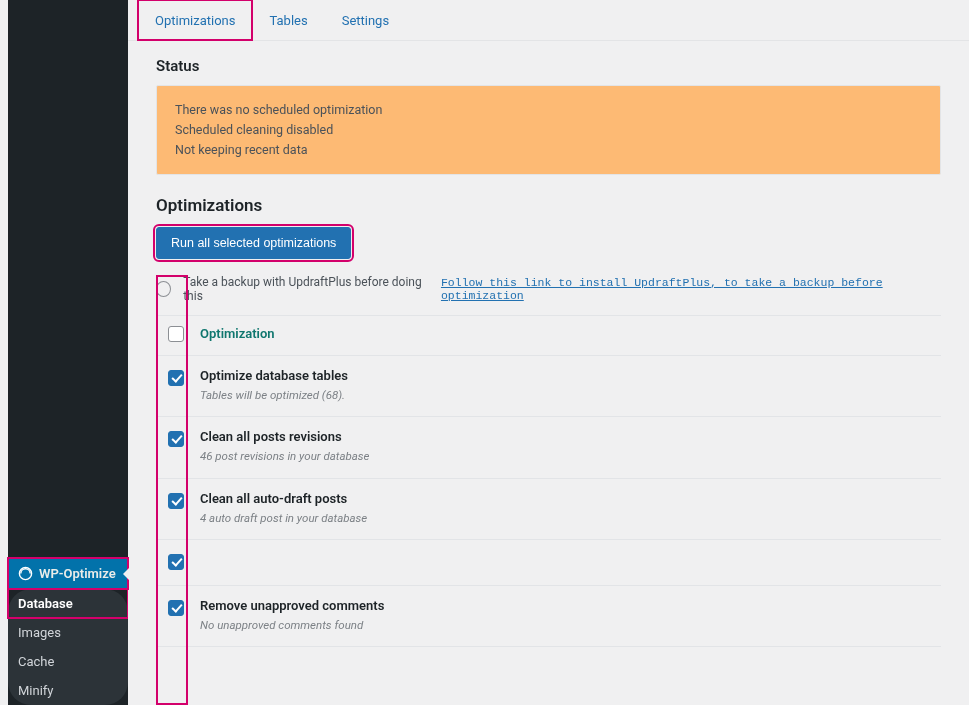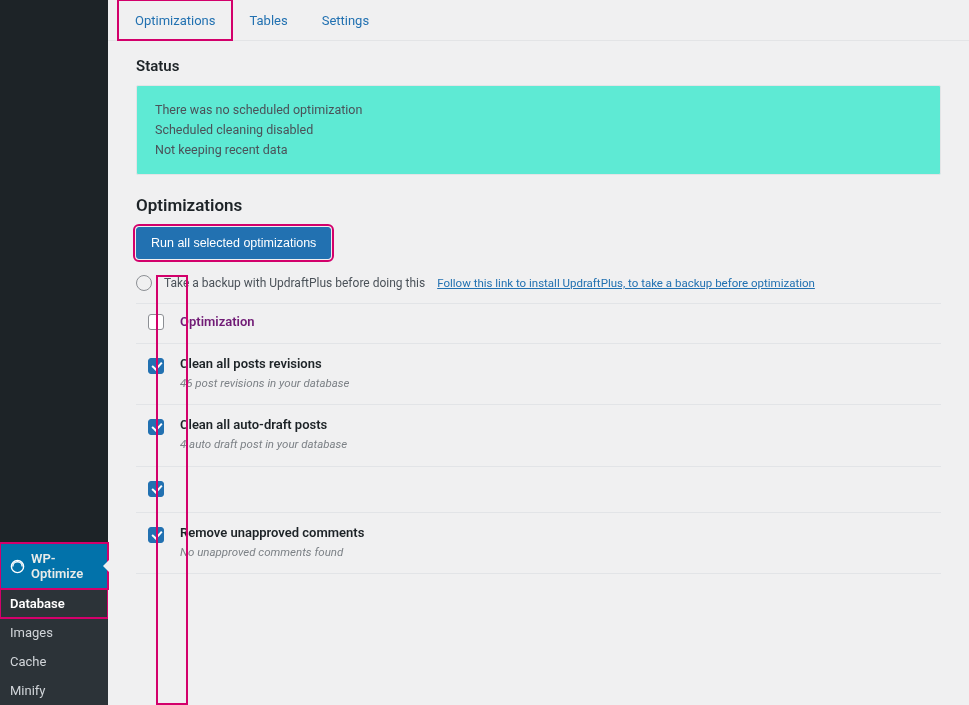--- a/index.html
+++ b/index.html
@@ -1,50 +1,50 @@
 <!DOCTYPE html>
 <html><head>
 <meta charset="utf-8">
 <style>
   * { box-sizing: border-box; margin: 0; padding: 0; }
   body { font-family: -apple-system,BlinkMacSystemFont,"Segoe UI",Roboto,Helvetica,Arial,sans-serif; font-size:13px; background:#f0f0f1; color:#1d2327; width:969px; height:705px; overflow:hidden; }
   .app { display:flex; height:100%; }
 
   
-  .wp-sidebar { width:108px; background:#1d2327; color:#fff; display:flex; flex-direction:column; justify-content:flex-end; }
+  .wp-sidebar { width:120px; background:#1d2327; color:#fff; display:flex; flex-direction:column; justify-content:flex-end;margin-left:8px; }
   .wp-sidebar .nav-item { display:flex; align-items:center; gap:6px; padding:8px 10px; font-size:13px; cursor:pointer; color:#eaece9; }
   .wp-sidebar .nav-item.top { background:#0272aa; position:relative; font-weight:600; }
   .wp-sidebar .nav-item.top .ptr { position:absolute; right:-1px; top:50%; transform:translateY(-50%); width:0; height:0; border-top:6px solid transparent; border-bottom:6px solid transparent; border-right:6px solid #f0f0f1; }
-  .wp-sidebar .submenu { background:#2c3338; }
+  .wp-sidebar .submenu { background:#2c3338;border-radius:23px; }
   .wp-sidebar .submenu .nav-item { padding:7px 10px; font-size:13px; color:#d1d5d9; font-weight:400; }
   .wp-sidebar .submenu .nav-item.active { color:#fff; font-weight:600; }
 
   
   .main { flex:1; background:#f0f0f1; overflow:auto; }
   .tab-bar { display:flex; border-bottom:1px solid #e3e4e6; padding-left:10px; }
   .tab-bar .tab { padding:12px 16px; color:#2271b1; font-size:13px; cursor:pointer; border:1px solid transparent; border-bottom:none; }
   .tab-bar .tab.active { border-color:#e3e4e6; background:#f0f0f1; border-top:1px solid #e3e4e6; }
   .tab-bar .tab.boxed { outline:2px solid #d3006b; outline-offset:-1px; }
 
   h2.section-title { font-size:15px; font-weight:600; margin:16px 0 10px 28px; color:#1d2327; }
   .heading-bar { font-size:17px; font-weight:600; margin:18px 0 12px 0; }
 
-  .status-box { background:#5eead4; border-radius:2px; border:1px solid #e3e4e6; padding:14px 18px; margin:0 28px 20px 28px; color:#4b5259; font-size:12.5px; line-height:1.6; }
+  .status-box { background:#fdba74; border-radius:2px; border:1px solid #e3e4e6; padding:14px 18px; margin:0 28px 20px 28px; color:#4b5259; font-size:12.5px; line-height:1.6; }
 
   .run-row { display:flex; align-items:center; gap:16px; margin:0 28px 12px 28px; flex-wrap:wrap; }
   .btn-primary { background:#2271b1; color:#fff; border:1px solid #2271b1; border-radius:3px; padding:8px 14px; font-size:12.5px; cursor:pointer; }
   .btn-hl { outline:2px solid #d3006b; outline-offset:1px; }
   .backup-wrap { display:flex; align-items:center; gap:12px; font-size:12px; color:#4b5259; }
-  .backup-wrap a { color:#2271b1; text-decoration:underline; font-size:11.5px; }
+  .backup-wrap a { color:#2271b1; text-decoration:underline; font-size:11.5px;font-family:Liberation Mono, monospace; }
   .chk-round { appearance:none; width:16px; height:16px; border:1px solid #8c8f94; border-radius:50%; display:inline-block; cursor:pointer; }
 
   
   .opt-table { width:calc(100% - 56px); margin:0 28px; border-top:1px solid #e2e4e7; }
   .opt-head, .opt-row { display:grid; grid-template-columns:44px 1fr; align-items:flex-start; border-bottom:1px solid #e2e4e7; }
-  .opt-head { padding:10px 0; font-weight:600; color:#701a75; }
+  .opt-head { padding:10px 0; font-weight:600; color:#0f766e; }
   .opt-head .c1 { padding-left:12px; }
   .opt-row { padding:12px 0 12px 0; }
   .opt-row .c1 { padding-left:12px; padding-top:2px; }
   .opt-row .c2 { padding-right:20px; }
   .opt-row .c2 .title-line { display:flex; align-items:center; gap:8px; font-weight:600; font-size:13px; color:#1d2327; }
   .opt-row .c2 .meta { font-size:11.5px; color:#7c8186; font-style:italic; margin-top:4px; line-height:1.5; }
 
   .chk { appearance:none; width:16px; height:16px; border:1px solid #8c8f94; border-radius:3px; background:#fff; display:inline-block; position:relative; cursor:pointer; }
   .chk.checked { background:#2271b1; border-color:#2271b1; }
   .chk.checked:after { content:""; position:absolute; left:4.5px; top:1px; width:4px; height:8px; border:solid #fff; border-width:0 2px 2px 0; transform:rotate(42deg); }
@@ -114,20 +114,27 @@
         <a href="#">Follow this link to install UpdraftPlus, to take a backup before optimization</a>
       </div>
     </div>
 
     <div class="opt-table">
       <div class="opt-head">
         <div class="c1"><span class="chk"></span></div>
         <div class="c2">Optimization</div>
       </div>
 
+      <div class="opt-row">
+        <div class="c1"><span class="chk checked"></span></div>
+        <div class="c2">
+          <div class="title-line">Optimize database tables</div>
+          <div class="meta">Tables will be optimized (68).</div>
+        </div>
+      </div>
 
       <div class="opt-row">
         <div class="c1"><span class="chk checked"></span></div>
         <div class="c2">
           <div class="title-line">Clean all posts revisions</div>
           <div class="meta">46 post revisions in your database</div>
         </div>
       </div>
 
       <div class="opt-row">

